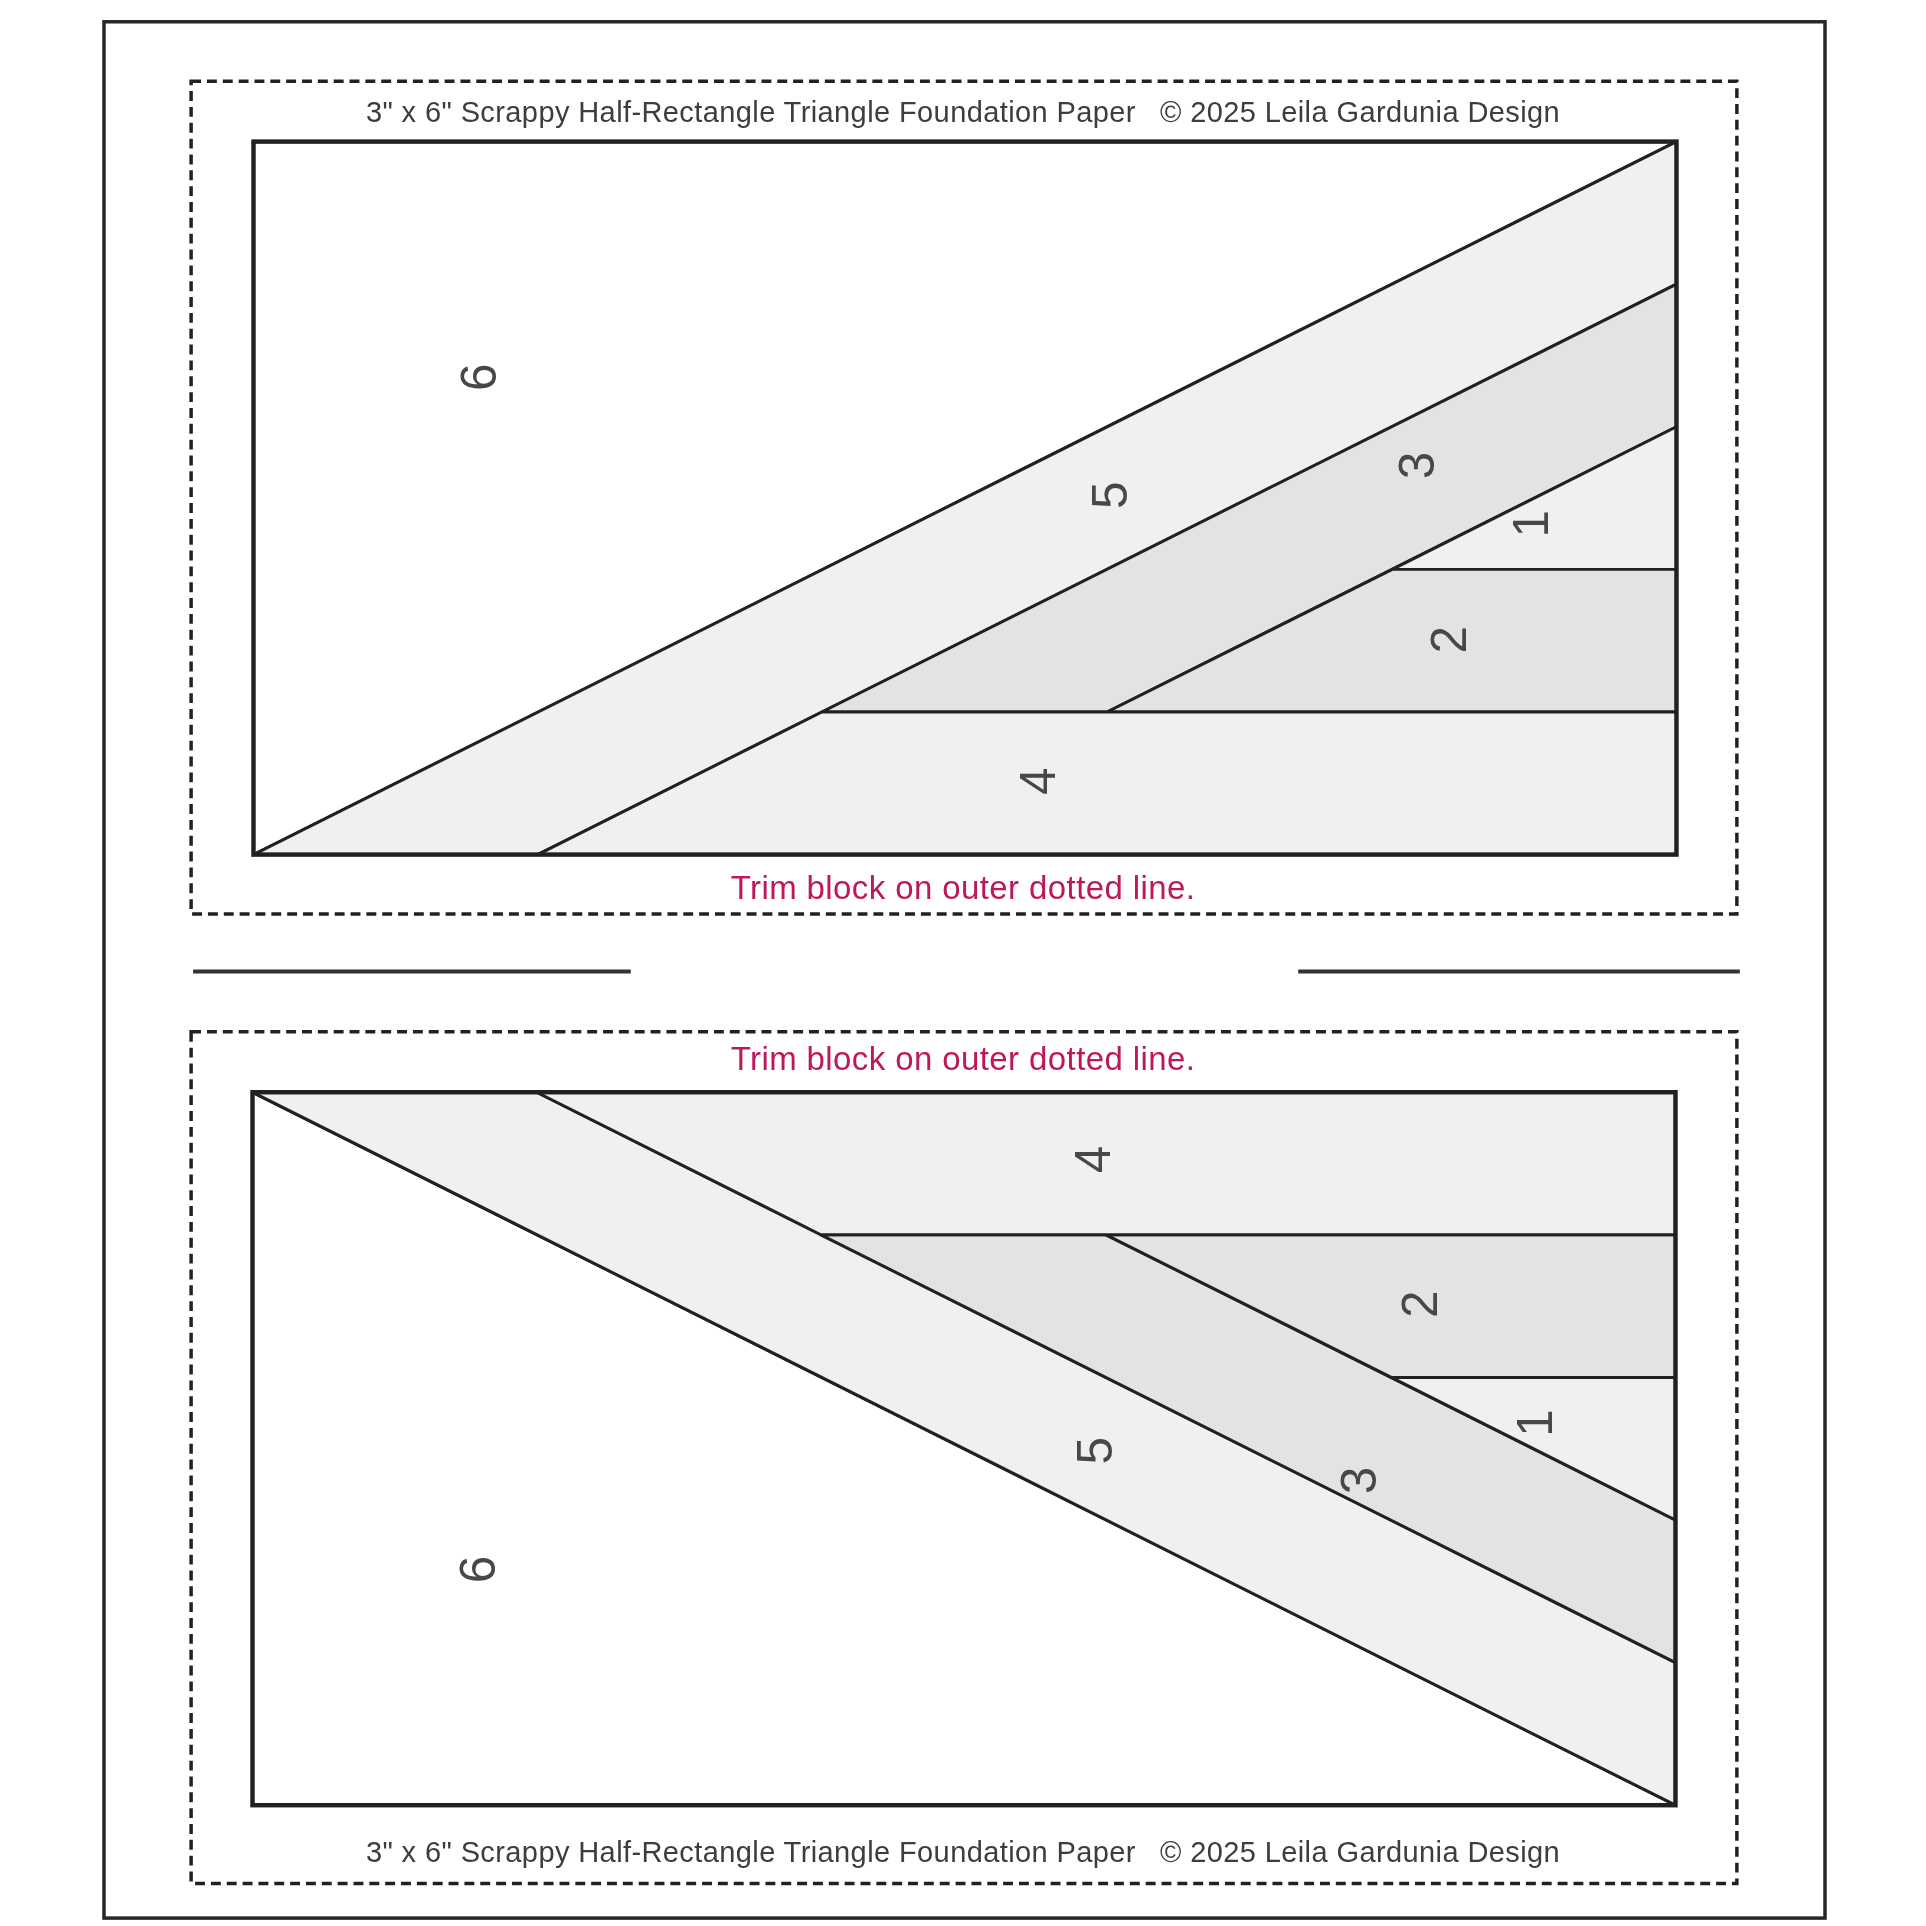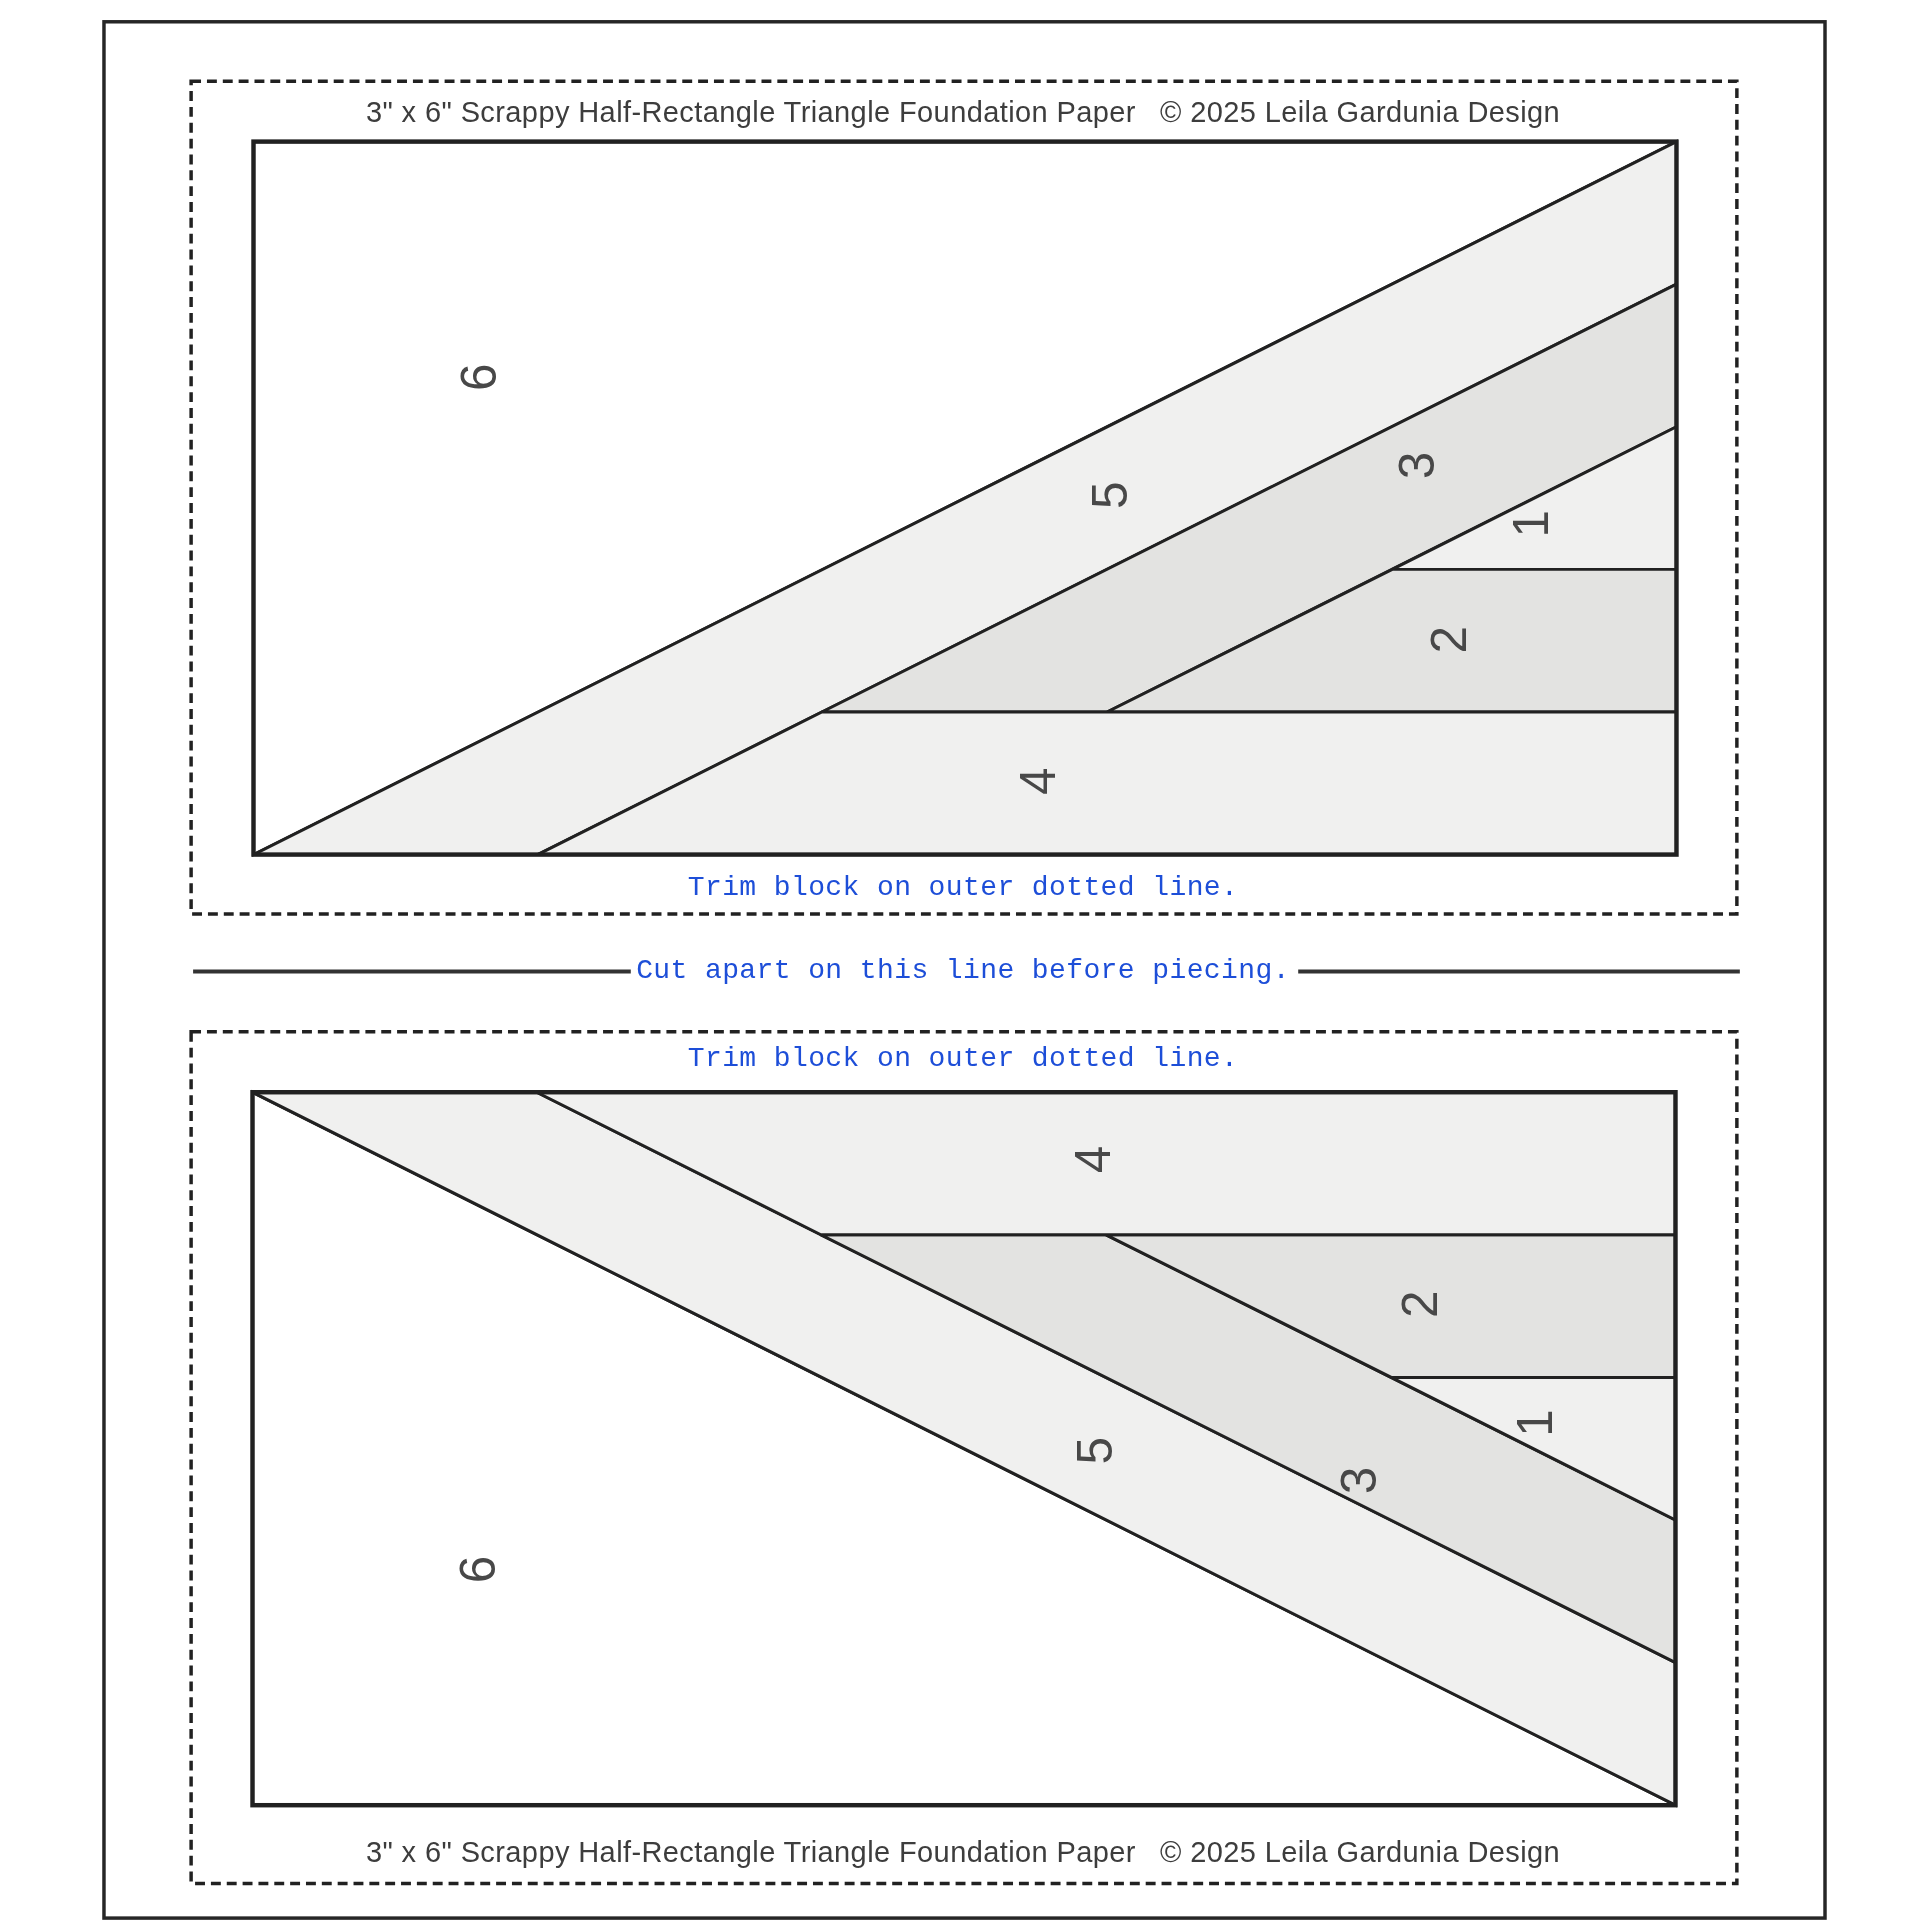--- a/index.html
+++ b/index.html
@@ -36,25 +36,24 @@
   .title-line {
     font-size: 29px;
     line-height: 34px;
     font-weight: 400;
   }
   .title-line .copyright {
     display: inline-block;
     margin-left: 24px;
   }
   .note-line {
-    font-size: 28px;
+    font-size: 33px;
     line-height: 34px;
     font-weight: 400;
-    color: #1d4ed8;
-    font-family: Liberation Mono, monospace;
+    color: #be185d;
   }
   .piece-num {
     font-size: 50px;
     font-weight: 400;
     fill: #484848;
   }
 </style>
 </head>
 <body>
 
@@ -115,23 +114,20 @@
   </svg>
 
   <div class="txt title-line" style="top: 95px;">
     <span>3" x 6" Scrappy Half-Rectangle Triangle Foundation Paper</span><span class="copyright">© 2025 Leila Gardunia Design</span>
   </div>
 
   <div class="txt note-line" style="top: 871px;">
     <span>Trim block on outer dotted line.</span>
   </div>
 
-  <div class="txt note-line" style="top: 954px;">
-    <span>Cut apart on this line before piecing.</span>
-  </div>
 
   <div class="txt note-line" style="top: 1042px;">
     <span>Trim block on outer dotted line.</span>
   </div>
 
   <div class="txt title-line" style="top: 1835px;">
     <span>3" x 6" Scrappy Half-Rectangle Triangle Foundation Paper</span><span class="copyright">© 2025 Leila Gardunia Design</span>
   </div>
 
 </div>

